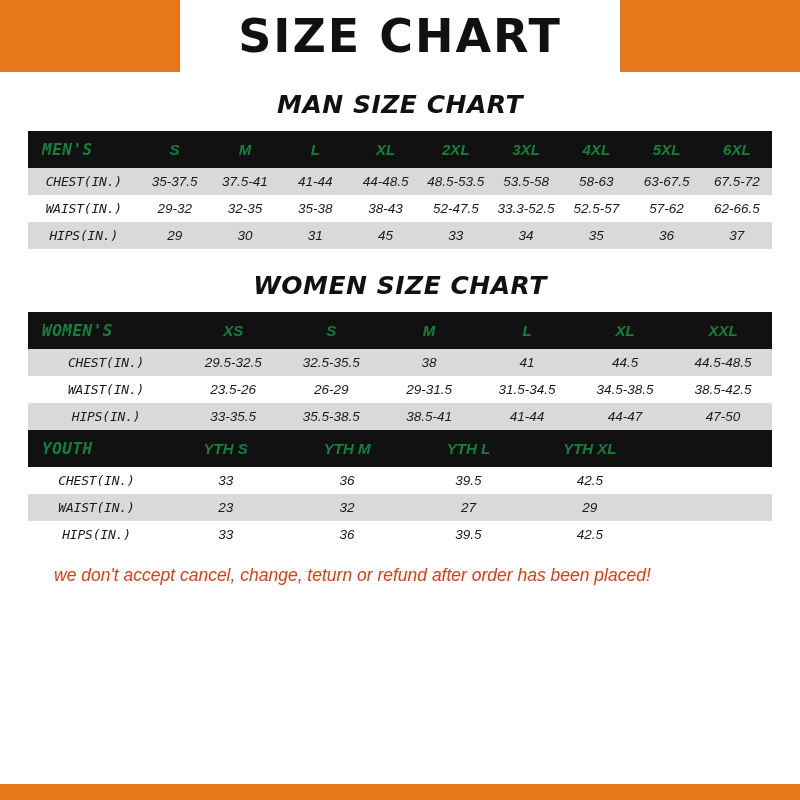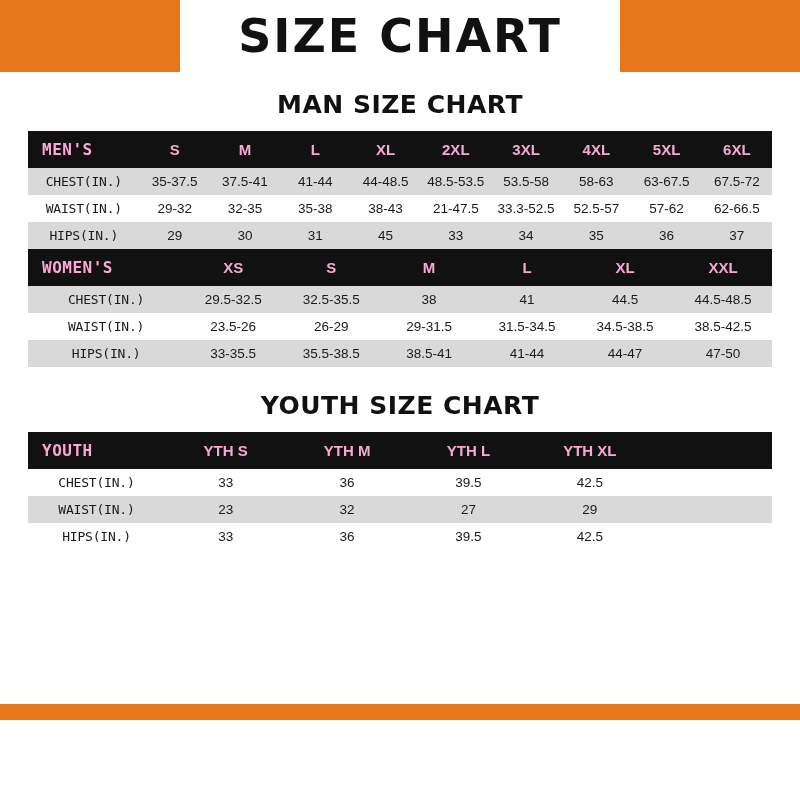--- a/index.html
+++ b/index.html
@@ -9,21 +9,21 @@
   body {
     width: 800px;
     height: 800px;
     background: #ffffff;
     font-family: "Liberation Sans", sans-serif;
     overflow: hidden;
   }
   .page {
     position: relative;
     width: 800px;
-    height: 720px;
+    height: 800px;
     background: #ffffff;
     box-sizing: border-box;
   }
   
   .banner {
     position: relative;
     height: 72px;
     background: #e8761a;
     display: flex;
     align-items: center;
@@ -44,20 +44,21 @@
     font-weight: bold;
     font-size: 46px;
     letter-spacing: 2px;
     color: #111111;
     text-align: center;
     line-height: 72px;
   }
   .content {
     padding: 0 28px;
     box-sizing: border-box;
+    font-style: italic;
   }
   .section-title {
     text-align: center;
     font-family: "DejaVu Sans", sans-serif;
     font-weight: bold;
     font-size: 25px;
     color: #111111;
     letter-spacing: 0.5px;
   }
   .men-title { margin-top: 18px; margin-bottom: 12px; }
@@ -73,21 +74,21 @@
   table.size-table td {
     text-align: center;
     font-family: "Liberation Sans", sans-serif;
     white-space: nowrap;
   }
   
   .size-table thead tr {
     background: #111111;
   }
   .size-table thead th {
-    color: #f9a8d4;
+    color: #15803d;
     font-weight: bold;
     padding: 9px 2px;
     font-size: 15px;
   }
   .size-table thead th.rowlabel {
     text-align: left;
     padding-left: 14px;
     font-family: "DejaVu Sans Mono", monospace;
     font-size: 16px;
     letter-spacing: 0.5px;
@@ -188,41 +189,42 @@
           <td>58-63</td>
           <td>63-67.5</td>
           <td>67.5-72</td>
         </tr>
         <tr class="plain">
           <td class="rowlabel">WAIST(IN.)</td>
           <td>29-32</td>
           <td>32-35</td>
           <td>35-38</td>
           <td>38-43</td>
-          <td>21-47.5</td>
+          <td>52-47.5</td>
           <td>33.3-52.5</td>
           <td>52.5-57</td>
           <td>57-62</td>
           <td>62-66.5</td>
         </tr>
         <tr class="alt">
           <td class="rowlabel">HIPS(IN.)</td>
           <td>29</td>
           <td>30</td>
           <td>31</td>
           <td>45</td>
           <td>33</td>
           <td>34</td>
           <td>35</td>
           <td>36</td>
           <td>37</td>
         </tr>
       </tbody>
     </table>
 
+    <div class="section-title women-title">WOMEN SIZE CHART</div>
     <table class="size-table women-table">
       <colgroup>
         <col class="c0">
           <col>
           <col>
           <col>
           <col>
           <col>
           <col>
       </colgroup>
@@ -261,21 +263,20 @@
           <td>33-35.5</td>
           <td>35.5-38.5</td>
           <td>38.5-41</td>
           <td>41-44</td>
           <td>44-47</td>
           <td>47-50</td>
         </tr>
       </tbody>
     </table>
 
-    <div class="section-title youth-title">YOUTH SIZE CHART</div>
     <table class="size-table youth-table">
       <colgroup>
         <col class="c0">
           <col class="cx">
           <col class="cx">
           <col class="cx">
           <col class="cx">
           <col class="cpad">
       </colgroup>
       <thead>
@@ -310,18 +311,19 @@
           <td>33</td>
           <td>36</td>
           <td>39.5</td>
           <td>42.5</td>
           <td></td>
         </tr>
       </tbody>
     </table>
 
     <div class="note">
+      <span class="line">we don't accept cancel, change, teturn or refund after order has been placed!</span>
     </div>
 
   </div>
 
   <div class="footer-bar"></div>
 </div>
 
 </body></html>

